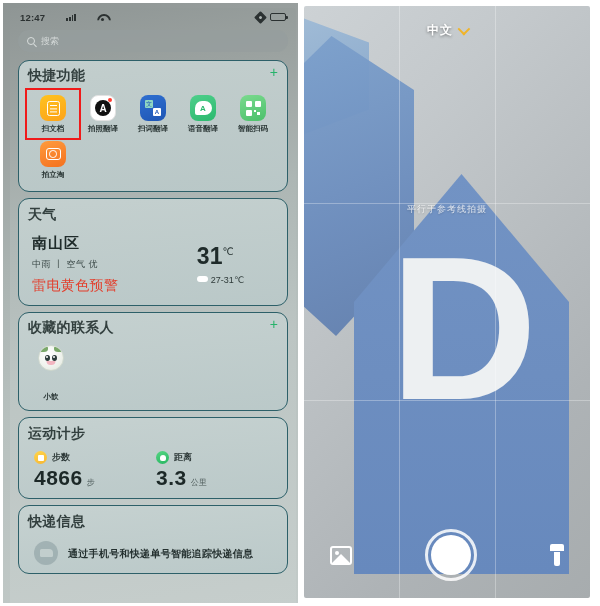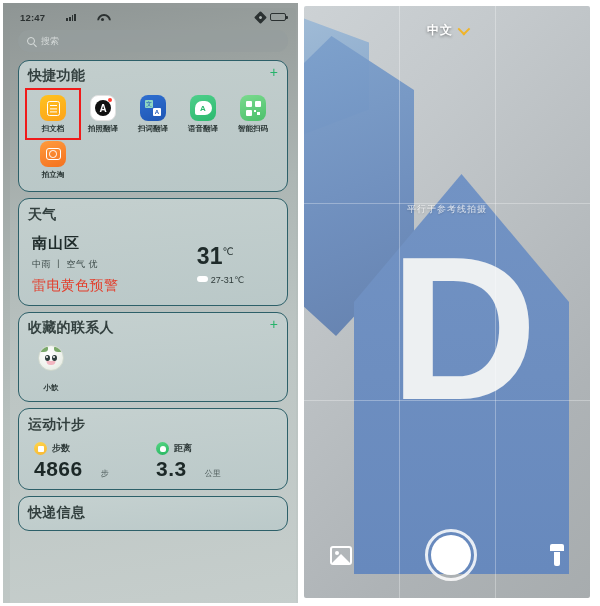--- a/index.html
+++ b/index.html
@@ -119,21 +119,21 @@
   .wx-right { text-align:left; padding-right:30px; }
   .wx-temp { font-size:23px; font-weight:bold; color:#1f2b2a; line-height:1; }
   .wx-temp sup { font-size:10px; font-weight:normal; vertical-align:super; }
   .wx-range { font-size:9px; color:#2e3a39; margin-top:7px; display:flex;align-items:center;gap:3px; }
   .cloud-ic{width:11px;height:8px;position:relative;flex:none;}
   .cloud-ic::before{content:"";position:absolute;left:0;bottom:2px;width:11px;height:5.5px;background:#fff;border-radius:5px;}
   .cloud-ic::after{content:"";position:absolute;left:3px;top:0;width:6px;height:6px;background:#fff;border-radius:50%;}
 
   
   .contacts-body{ margin-top:8px; padding-left:6px; min-height:48px; }
-  .contact{ width:34px; display:flex; flex-direction:column; align-items:center; gap:12px; }
+  .contact{ width:34px; display:flex; flex-direction:column; align-items:center; gap:21px; }
   .avatar{
     width:26px;height:26px;border-radius:50%;
     background: radial-gradient(circle at 40% 35%, #ffffff 0%, #f0f3ee 55%, #dfe6da 100%);
     border:1px solid #cfd8cd; position:relative; overflow:hidden;
   }
   .avatar .eye{position:absolute;top:9px;width:5px;height:6px;background:#2c3b3a;border-radius:50%;}
   .avatar .eye.l{left:6px;} .avatar .eye.r{right:6px;}
   .avatar .eye::after{content:"";position:absolute;left:1px;top:1px;width:2px;height:2px;background:#fff;border-radius:50%;}
   .avatar .leaf{position:absolute;top:1px;left:2px;width:7px;height:5px;background:#7aa86a;border-radius:60% 10% 60% 10%;}
   .avatar .leaf.r{left:auto;right:2px;transform:scaleX(-1);}
@@ -144,21 +144,21 @@
   .steps-body{ display:flex; margin-top:8px; padding-left:6px; }
   .step-col{ width:50%; }
   .step-head{ display:flex; align-items:center; gap:5px; }
   .step-ic{width:13px;height:13px;border-radius:50%;display:flex;align-items:center;justify-content:center;flex:none;}
   .step-ic.a{background:linear-gradient(160deg,#ffd54a,#f7b733);}
   .step-ic.b{background:linear-gradient(160deg,#55d583,#27b661);}
   .step-ic i{display:block;background:#fff;}
   .step-ic.a i{width:6px;height:6px;border-radius:1px;}
   .step-ic.b i{width:6px;height:6px;border-radius:50% 50% 2px 2px;}
   .step-label{font-size:9px;color:#2b3736;font-weight:bold;}
-  .step-val{ margin-top:2px; display:flex; align-items:baseline; gap:18px; }
+  .step-val{ margin-top:2px; display:flex; align-items:baseline; gap:4px; }
   .step-num{ font-size:21px; font-weight:bold; color:#1c2827; letter-spacing:.5px; }
   .step-unit{ font-size:8px; color:#4a5857; }
 
   
   .express-body{ display:flex; align-items:center; gap:10px; margin-top:10px; padding-left:6px; }
   .truck{
     width:24px;height:24px;border-radius:50%;background:rgba(120,140,145,.42);
     display:flex;align-items:center;justify-content:center;flex:none;
   }
   .truck i{ display:block;width:13px;height:8px;background:#c2cecd;border-radius:1.5px 4px 1.5px 1.5px; position:relative;}
@@ -394,20 +394,26 @@
               <div class="step-val">
                 <span class="step-num">3.3</span>
                 <span class="step-unit">公里</span>
               </div>
             </div>
           </div>
         </div>
 
         <div class="card">
           <span class="card-title">快递信息</span>
+          <div class="express-body">
+            <span class="truck">
+                <i></i>
+              </span>
+            <span class="express-text">通过手机号和快递单号智能追踪快递信息</span>
+          </div>
         </div>
 
       </div>
     </div>
   </div>
 
   <div class="right-panel">
     <div class="cam">
 
       <div class="cam-shape hex-back2"></div>

